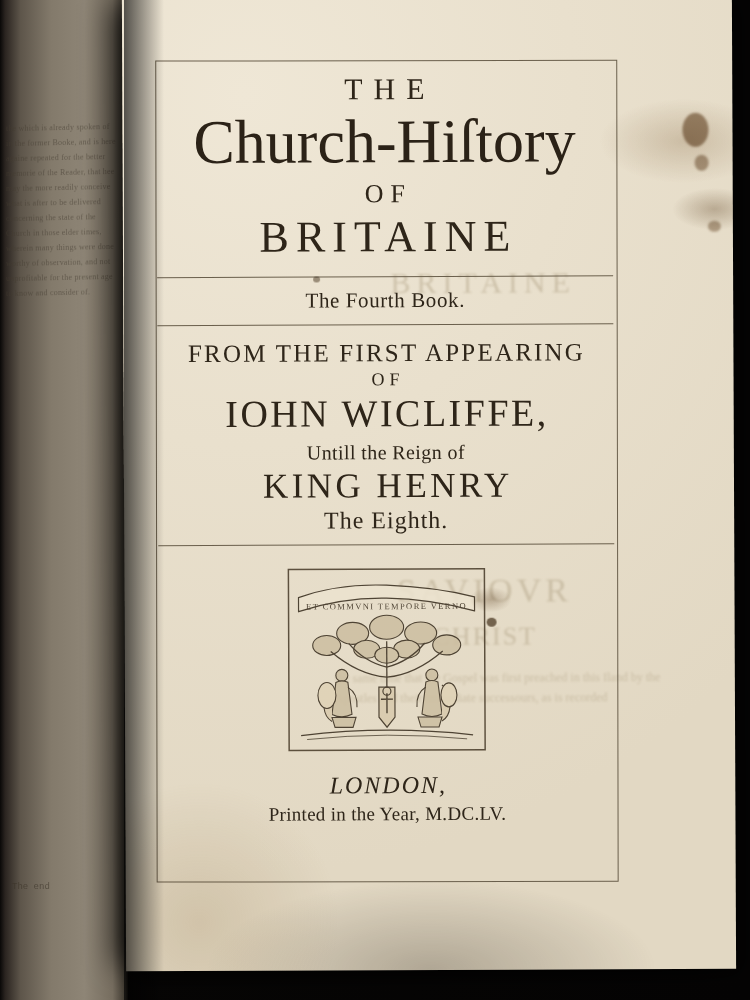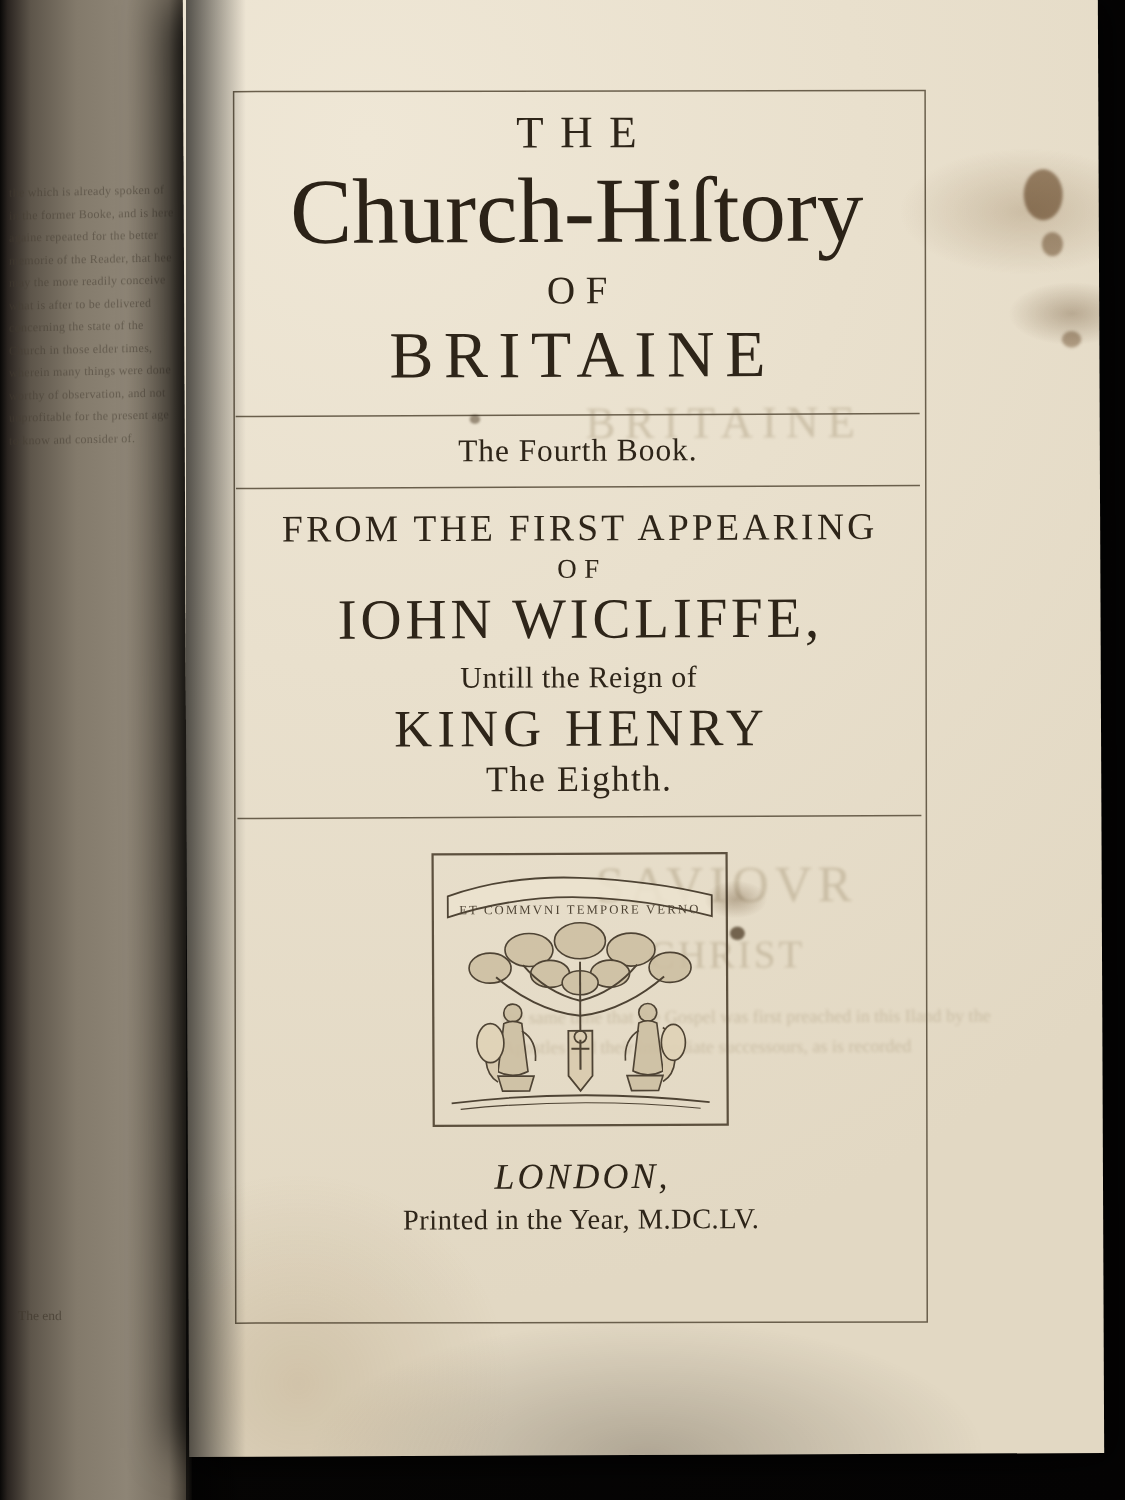--- a/index.html
+++ b/index.html
@@ -59,26 +59,27 @@
     line-height: 15px;
     letter-spacing: .2px;
     transform: skewY(-1.2deg);
     filter: blur(.4px);
     white-space: pre-wrap;
     word-break: break-word;
   }
   .verso-caption {
     position: absolute;
     left: 12px;
-    bottom: 118px;
+    bottom: 108px;
     width: 100px;
     color: #3a3227;
     opacity: .6;
     font-size: 9px;
     filter: blur(.5px);
+    font-family: Liberation Mono, monospace;
   }
 
   
   .recto {
     position: absolute;
     left: 124px;
     top: -4px;
     width: 610px;
     height: 974px;
     background:

